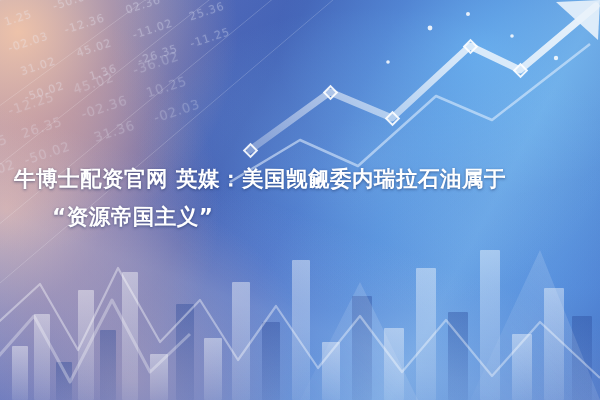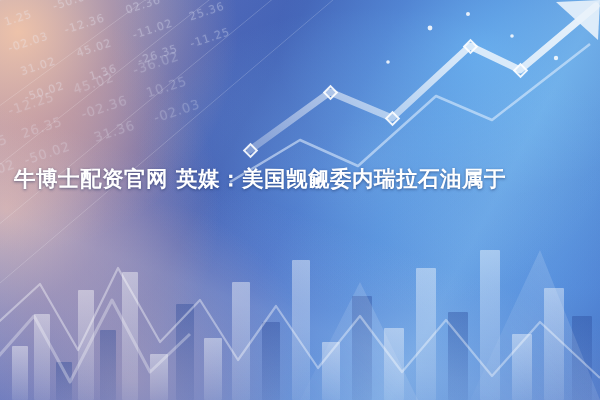--- a/index.html
+++ b/index.html
@@ -218,15 +218,16 @@
       <circle cx="430" cy="28" r="2.4"></circle>
       <circle cx="468" cy="14" r="2"></circle>
       <circle cx="556" cy="58" r="2.2"></circle>
       <circle cx="512" cy="36" r="1.8"></circle>
       <circle cx="388" cy="62" r="1.8"></circle>
     </g>
   </svg>
 
   <div class="headline">
     <span>牛博士配资官网 英媒：美国觊觎委内瑞拉石油属于</span>
+    <span class="l2">“资源帝国主义”</span>
   </div>
 
 </div>
 
 </body></html>

